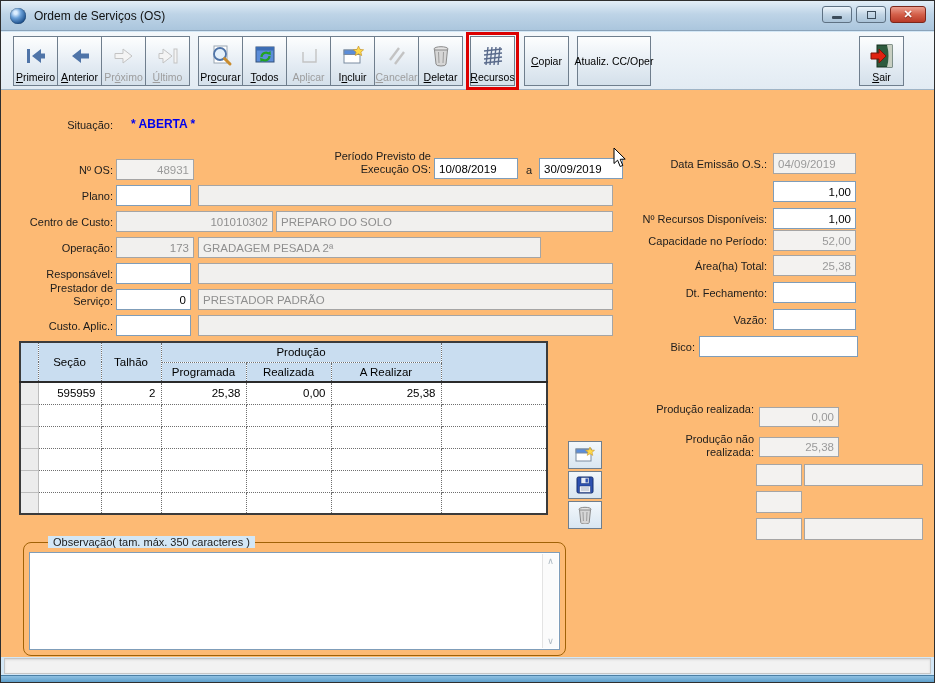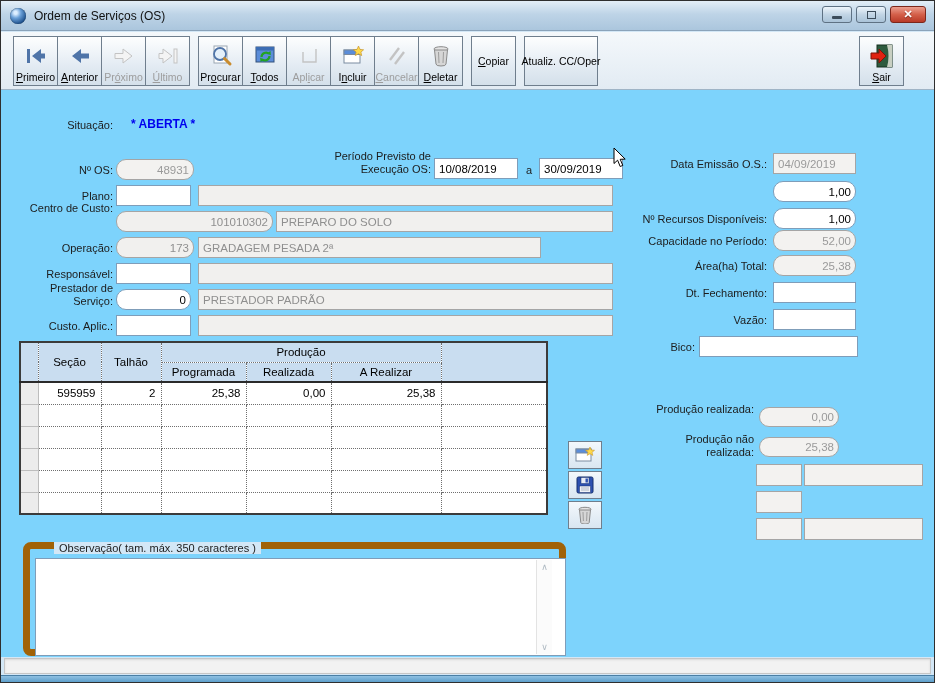--- a/index.html
+++ b/index.html
@@ -68,30 +68,30 @@
   .tb-btn.wide { width:74px; }
   .tb-highlight {
     border:3px solid #dd0000 !important;
     margin:-4px -3px -4px 3px; padding:1px;
     display:inline-block; flex:0 0 auto; z-index:5; background:transparent;
   }
   .tb-highlight .tb-btn { margin:0; }
   .exit-slot { margin-left:auto; margin-right:30px; }
 
   
-  .client { position:absolute; left:0; top:89px; width:100%; height:567px; background:#7dd3fc; }
+  .client { position:absolute; left:0; top:89px; width:100%; height:567px; background:#fdba74; }
 
   .lbl {
     position:absolute; font-size:11px; color:#1c1c1c; text-align:right; line-height:13px;
   }
   .fld {
     position:absolute; height:21px; border:1px solid #7f9db9; background:#fff;
     font-size:11.5px; color:#000; padding:0 4px; display:flex; align-items:center;
   }
-  .fld.right { justify-content:flex-end;border-radius:10px; }
+  .fld.right { justify-content:flex-end; }
   .fld.dis { background:#f3f2f0; border-color:#a5a5a5; color:#9a9a9a; }
   .fld.desc { color:#8f8f8f; background:#f1f0ee; border-color:#a5a5a5; }
 
   .situacao-val { position:absolute; font-size:12px; font-weight:bold; color:#0000ee; }
 
   
   .grid-table {
     position:absolute; left:18px; top:251px;
     border-collapse:collapse; table-layout:fixed;
     border:2px solid #3b3b3b; background:#fff;
@@ -112,21 +112,21 @@
   .side-btn {
     position:absolute; left:567px; width:34px; height:28px;
     border:1px solid #6f7e8d;
     background:linear-gradient(#f3f8fc, #d9e6f1);
     display:flex; align-items:center; justify-content:center; cursor:pointer;
   }
 
   
   .obs-group {
     position:absolute; left:22px; top:452px; width:543px; height:114px;
-    border:7px solid #a16207; border-radius:8px;
+    border:1px solid #a16207; border-radius:8px;
   }
   .obs-label {
     position:absolute; left:24px; top:-7px; background:#d3e7f6;
     padding:0 5px; font-size:11px; color:#1c1c1c;
   }
   .obs-text {
     position:absolute; left:5px; top:9px; width:531px; height:98px;
     border:1px solid #7f9db9; background:#fff; resize:none;
     font-family:"Liberation Sans",sans-serif; font-size:11.5px; padding:2px 20px 2px 4px;
     outline:none;
@@ -265,20 +265,39 @@
           <div class="tb-icon">
             <svg width="26" height="24" viewBox="0 0 24 24">
               <ellipse cx="12" cy="5" rx="7" ry="2.3" fill="#e3e3e3" stroke="#8a8a8a"></ellipse>
               <path d="M5.5 6 L7 20 A5 2 0 0 0 17 20 L18.5 6 Z" fill="#d6d6d6" stroke="#8a8a8a"></path>
               <line x1="9.5" y1="8" x2="10" y2="19" stroke="#9d9d9d"></line>
               <line x1="14.5" y1="8" x2="14" y2="19" stroke="#9d9d9d"></line>
             </svg>
           </div>
           <div class="tb-label"><u>D</u>eletar</div>
         </div>
+        <div class="tb-highlight">
+          <div class="tb-btn">
+            <div class="tb-icon">
+              <svg width="26" height="24" viewBox="0 0 24 24">
+                <g stroke="#5a6b8c" stroke-width="1.4">
+                  <line x1="7" y1="3" x2="5" y2="21"></line>
+                  <line x1="11" y1="3" x2="9" y2="21"></line>
+                  <line x1="15" y1="3" x2="13" y2="21"></line>
+                  <line x1="19" y1="3" x2="17" y2="21"></line>
+                  <line x1="3" y1="7" x2="21" y2="5"></line>
+                  <line x1="3" y1="11" x2="21" y2="9"></line>
+                  <line x1="3" y1="15" x2="21" y2="13"></line>
+                  <line x1="3" y1="19" x2="21" y2="17"></line>
+                </g>
+              </svg>
+            </div>
+            <div class="tb-label"><u>R</u>ecursos</div>
+          </div>
+        </div>
         <div class="tb-btn textonly gap-before">
           <div class="tb-label"><u>C</u>opiar</div>
         </div>
         <div class="tb-btn textonly wide gap-before">
           <div class="tb-label">Atualiz. CC/Oper</div>
         </div>
       </div>
     <div class="exit-slot" id="exit-slot">
         <div class="tb-btn">
           <div class="tb-icon">
@@ -303,21 +322,21 @@
 
     <div class="lbl" style="left:320px; top:60px; width:110px;">Período Previsto de Execução OS:</div>
     <div class="fld" style="left:433px; top:68px; width:84px;">10/08/2019</div>
     <div class="lbl" style="left:522px; top:74px; width:12px; text-align:center;">a</div>
     <div class="fld" style="left:538px; top:68px; width:84px;">30/09/2019</div>
 
     <div class="lbl" style="left:40px; top:100px; width:72px;">Plano:</div>
     <div class="fld" style="left:115px; top:95px; width:75px;"></div>
     <div class="fld desc" style="left:197px; top:95px; width:415px;"></div>
 
-    <div class="lbl" style="left:14px; top:112px; width:98px;">Centro de Custo:</div>
+    <div class="lbl" style="left:14px; top:126px; width:98px;">Centro de Custo:</div>
     <div class="fld desc right" style="left:115px; top:121px; width:157px;">101010302</div>
     <div class="fld desc" style="left:275px; top:121px; width:337px;">PREPARO DO SOLO</div>
 
     <div class="lbl" style="left:40px; top:152px; width:72px;">Operação:</div>
     <div class="fld desc right" style="left:115px; top:147px; width:78px;padding-left:44px;">173</div>
     <div class="fld desc" style="left:197px; top:147px; width:343px;">GRADAGEM PESADA 2ª</div>
 
     <div class="lbl" style="left:14px; top:178px; width:98px;">Responsável:</div>
     <div class="fld" style="left:115px; top:173px; width:75px;"></div>
     <div class="fld desc" style="left:197px; top:173px; width:415px;"></div>

